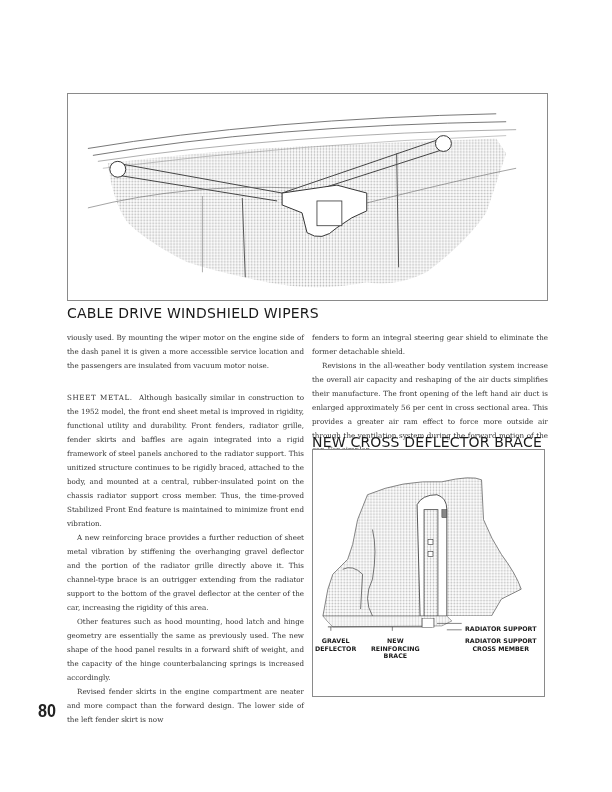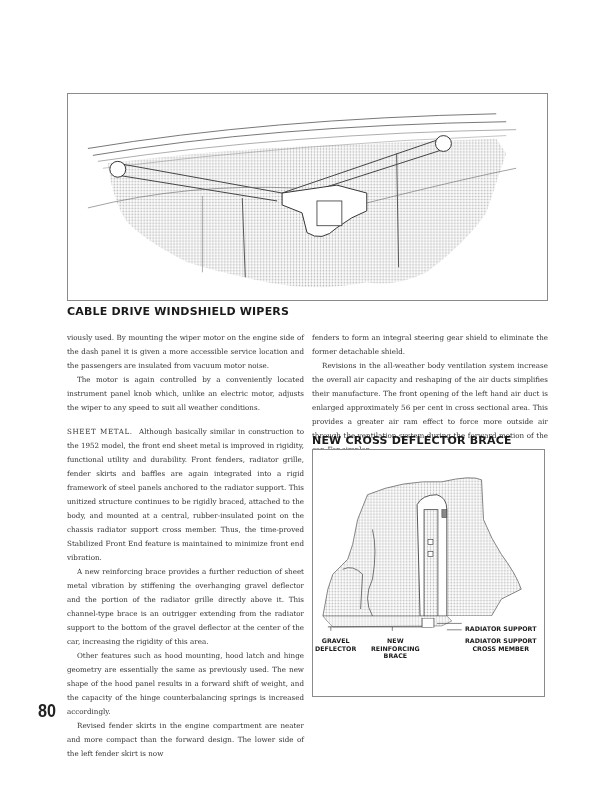--- a/index.html
+++ b/index.html
@@ -6,32 +6,32 @@
   body {
     width: 612px; height: 792px; background: #ffffff; position: relative;
     overflow: hidden; font-family: "DejaVu Serif", serif; color: #2b2b2b;
   }
   .fig-top {
     position: absolute; left: 67px; top: 93px; width: 481px; height: 208px;
     border: 1.5px solid #8a8a8a; background: #fff; box-sizing: border-box;
   }
   .fig-top svg, .fig-right svg { width: 100%; height: 100%; display: block; }
   .caption {
-    position: absolute; font-family: "DejaVu Sans", sans-serif; font-weight: bold;
-    font-size: 11px; letter-spacing: 0.2px; color: #1a1a1a;
+    position: absolute; font-family: "DejaVu Sans", sans-serif; font-weight: normal;
+    font-size: 14px; letter-spacing: 0.2px; color: #1a1a1a;
   }
   .cap-top { left: 67px; top: 305px; }
   .cap-right { left: 312px; top: 434px; }
   .col {
     position: absolute; font-size: 7.15px; line-height: 14px;
     text-align: justify; color: #333;
   }
   .col p { margin: 0; }
   .col p.indent { text-indent: 10px; }
-  .col p.gap { margin-top: 10px; }
+  .col p.gap { margin-top: 18px; }
   .col-left { left: 67px; top: 331px; width: 237px; }
   .col-right { left: 312px; top: 331px; width: 236px; }
   .sc { font-variant: normal; letter-spacing: 0.6px; }
   .fig-right {
     position: absolute; left: 312px; top: 449px; width: 233px; height: 167px;
     border: 1.5px solid #8a8a8a; box-sizing: border-box; background: #fff;
     border-bottom: none;
   }
   .fig-right-bottom {
     position: absolute; left: 312px; top: 616px; width: 233px; height: 81px;
@@ -83,21 +83,20 @@
     <line x1="135" y1="103" x2="135" y2="180" stroke="#777" stroke-width="0.6"></line>
 
     <path d="M20 115 Q120 90 230 95" fill="none" stroke="#666" stroke-width="0.6"></path>
     <path d="M300 110 Q400 85 450 75" fill="none" stroke="#666" stroke-width="0.6"></path>
   </svg>
 </div>
 <div class="caption cap-top">CABLE DRIVE WINDSHIELD WIPERS</div>
 
 <div class="col col-left">
   <p>viously used.  By mounting the wiper motor on the engine side of the dash panel it is given a more accessible service location and the passengers are insulated from vacuum motor noise.</p>
-  <p class="indent">The motor is again controlled by a conveniently located instrument panel knob which, unlike an electric motor, adjusts the wiper to any speed to suit all weather conditions.</p>
   <p class="gap"><span class="sc">SHEET METAL.</span>&nbsp; <span>Although basically similar in construction to the 1952 model, the front end sheet metal is improved in rigidity, functional utility and durability.  Front fenders, radiator grille, fender skirts and baffles are again integrated into a rigid framework of steel panels anchored to the radiator support.  This unitized structure continues to be rigidly braced, attached to the body, and mounted at a central, rubber-insulated point on the chassis radiator support cross member.  Thus, the time-proved Stabilized Front End feature is maintained to minimize front end vibration.</span></p>
   <p class="indent">A new reinforcing brace provides a further reduction of sheet metal vibration by stiffening the overhanging gravel deflector and the portion of the radiator grille directly above it.  This channel-type brace is an outrigger extending from the radiator support to the bottom of the gravel deflector at the center of the car, increasing the rigidity of this area.</p>
   <p class="indent">Other features such as hood mounting, hood latch and hinge geometry are essentially the same as previously used.  The new shape of the hood panel results in a forward shift of weight, and the capacity of the hinge counterbalancing springs is increased accordingly.</p>
   <p class="indent">Revised fender skirts in the engine compartment are neater and more compact than the forward design.  The lower side of the left fender skirt is now</p>
 </div>
 
 <div class="col col-right">
   <p>fenders to form an integral steering gear shield to eliminate the former detachable shield.</p>
   <p class="indent">Revisions in the all-weather body ventilation system increase the overall air capacity and reshaping of the air ducts simplifies their manufacture.  The front opening of the left hand air duct is enlarged approximately 56 per cent in cross sectional area.  This provides a greater air ram effect to force more outside air through the ventilation system during the forward motion of the car.  For simpler</p>
 </div>

